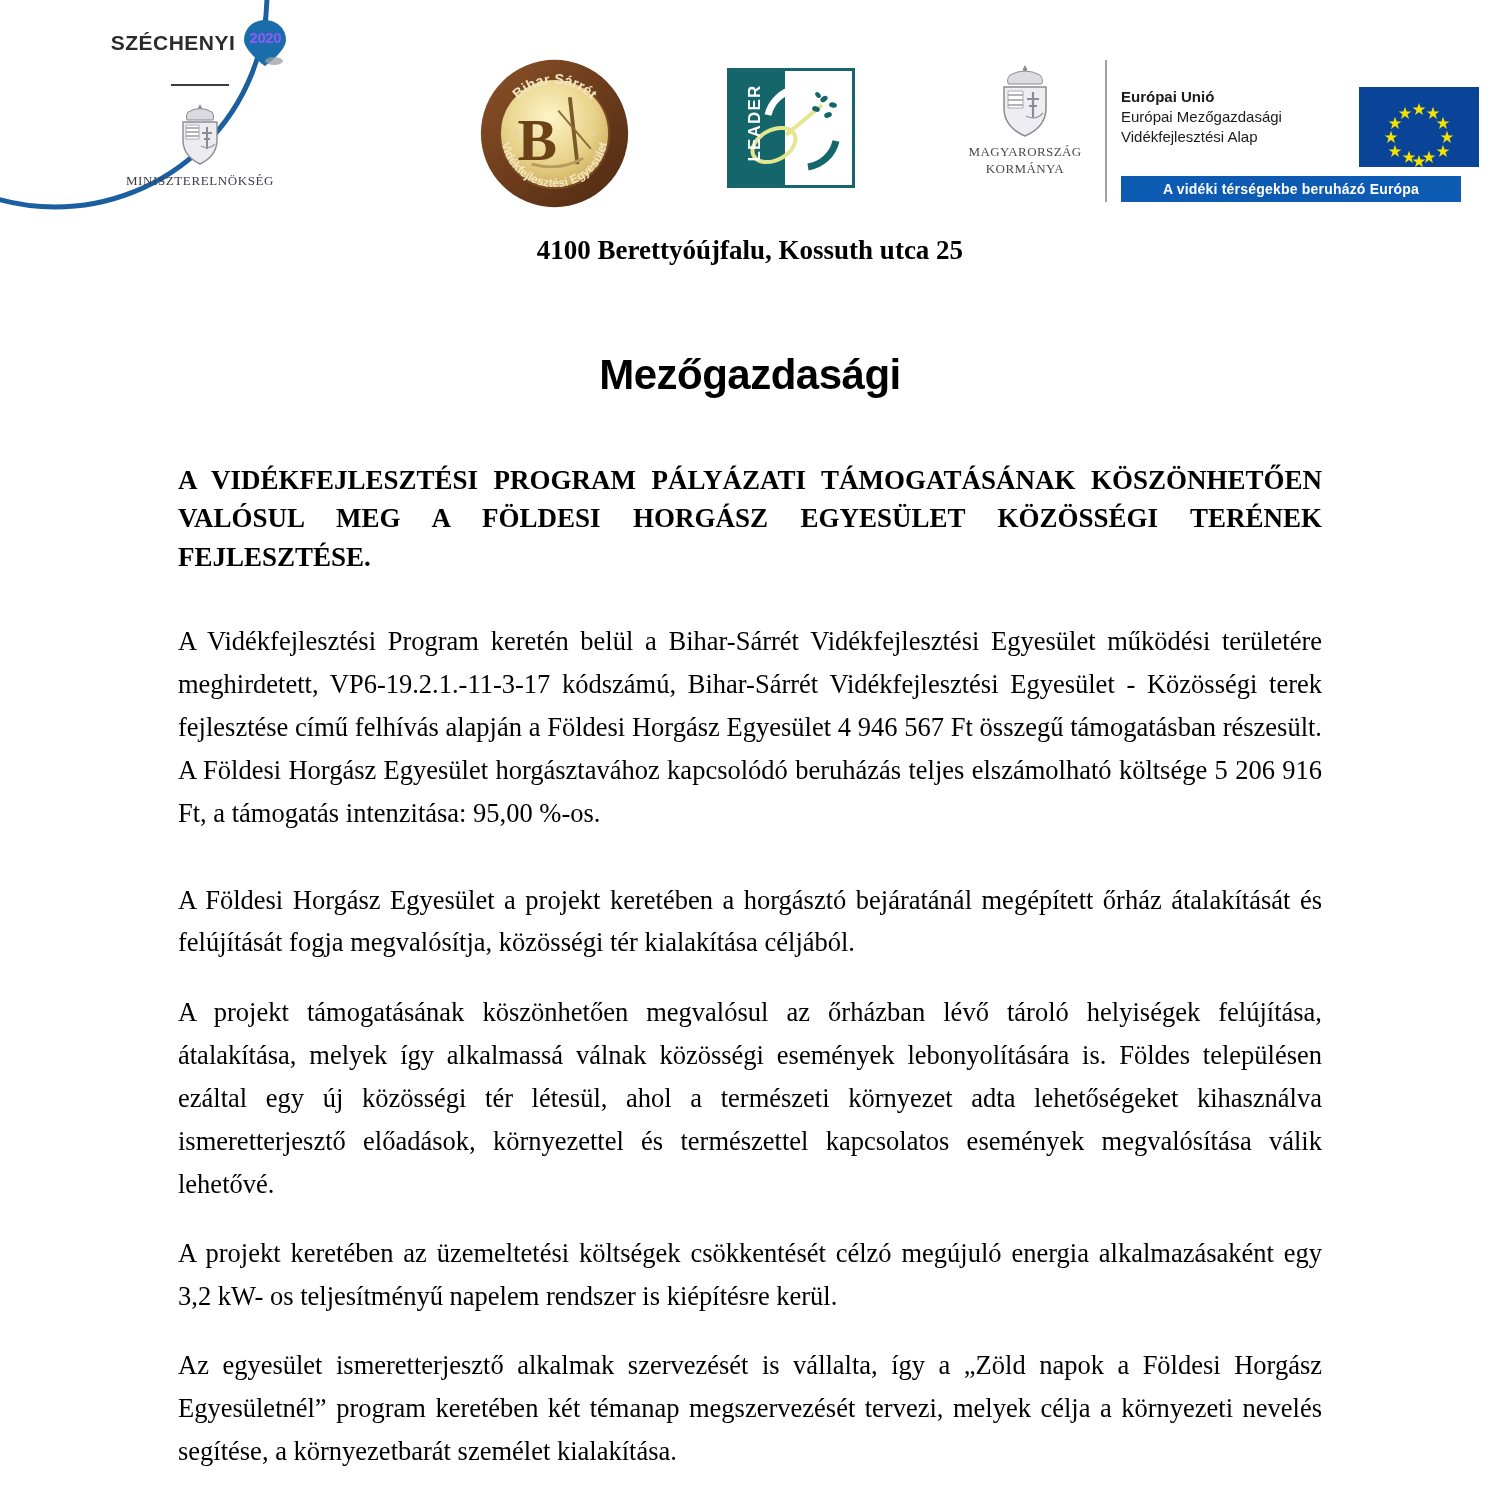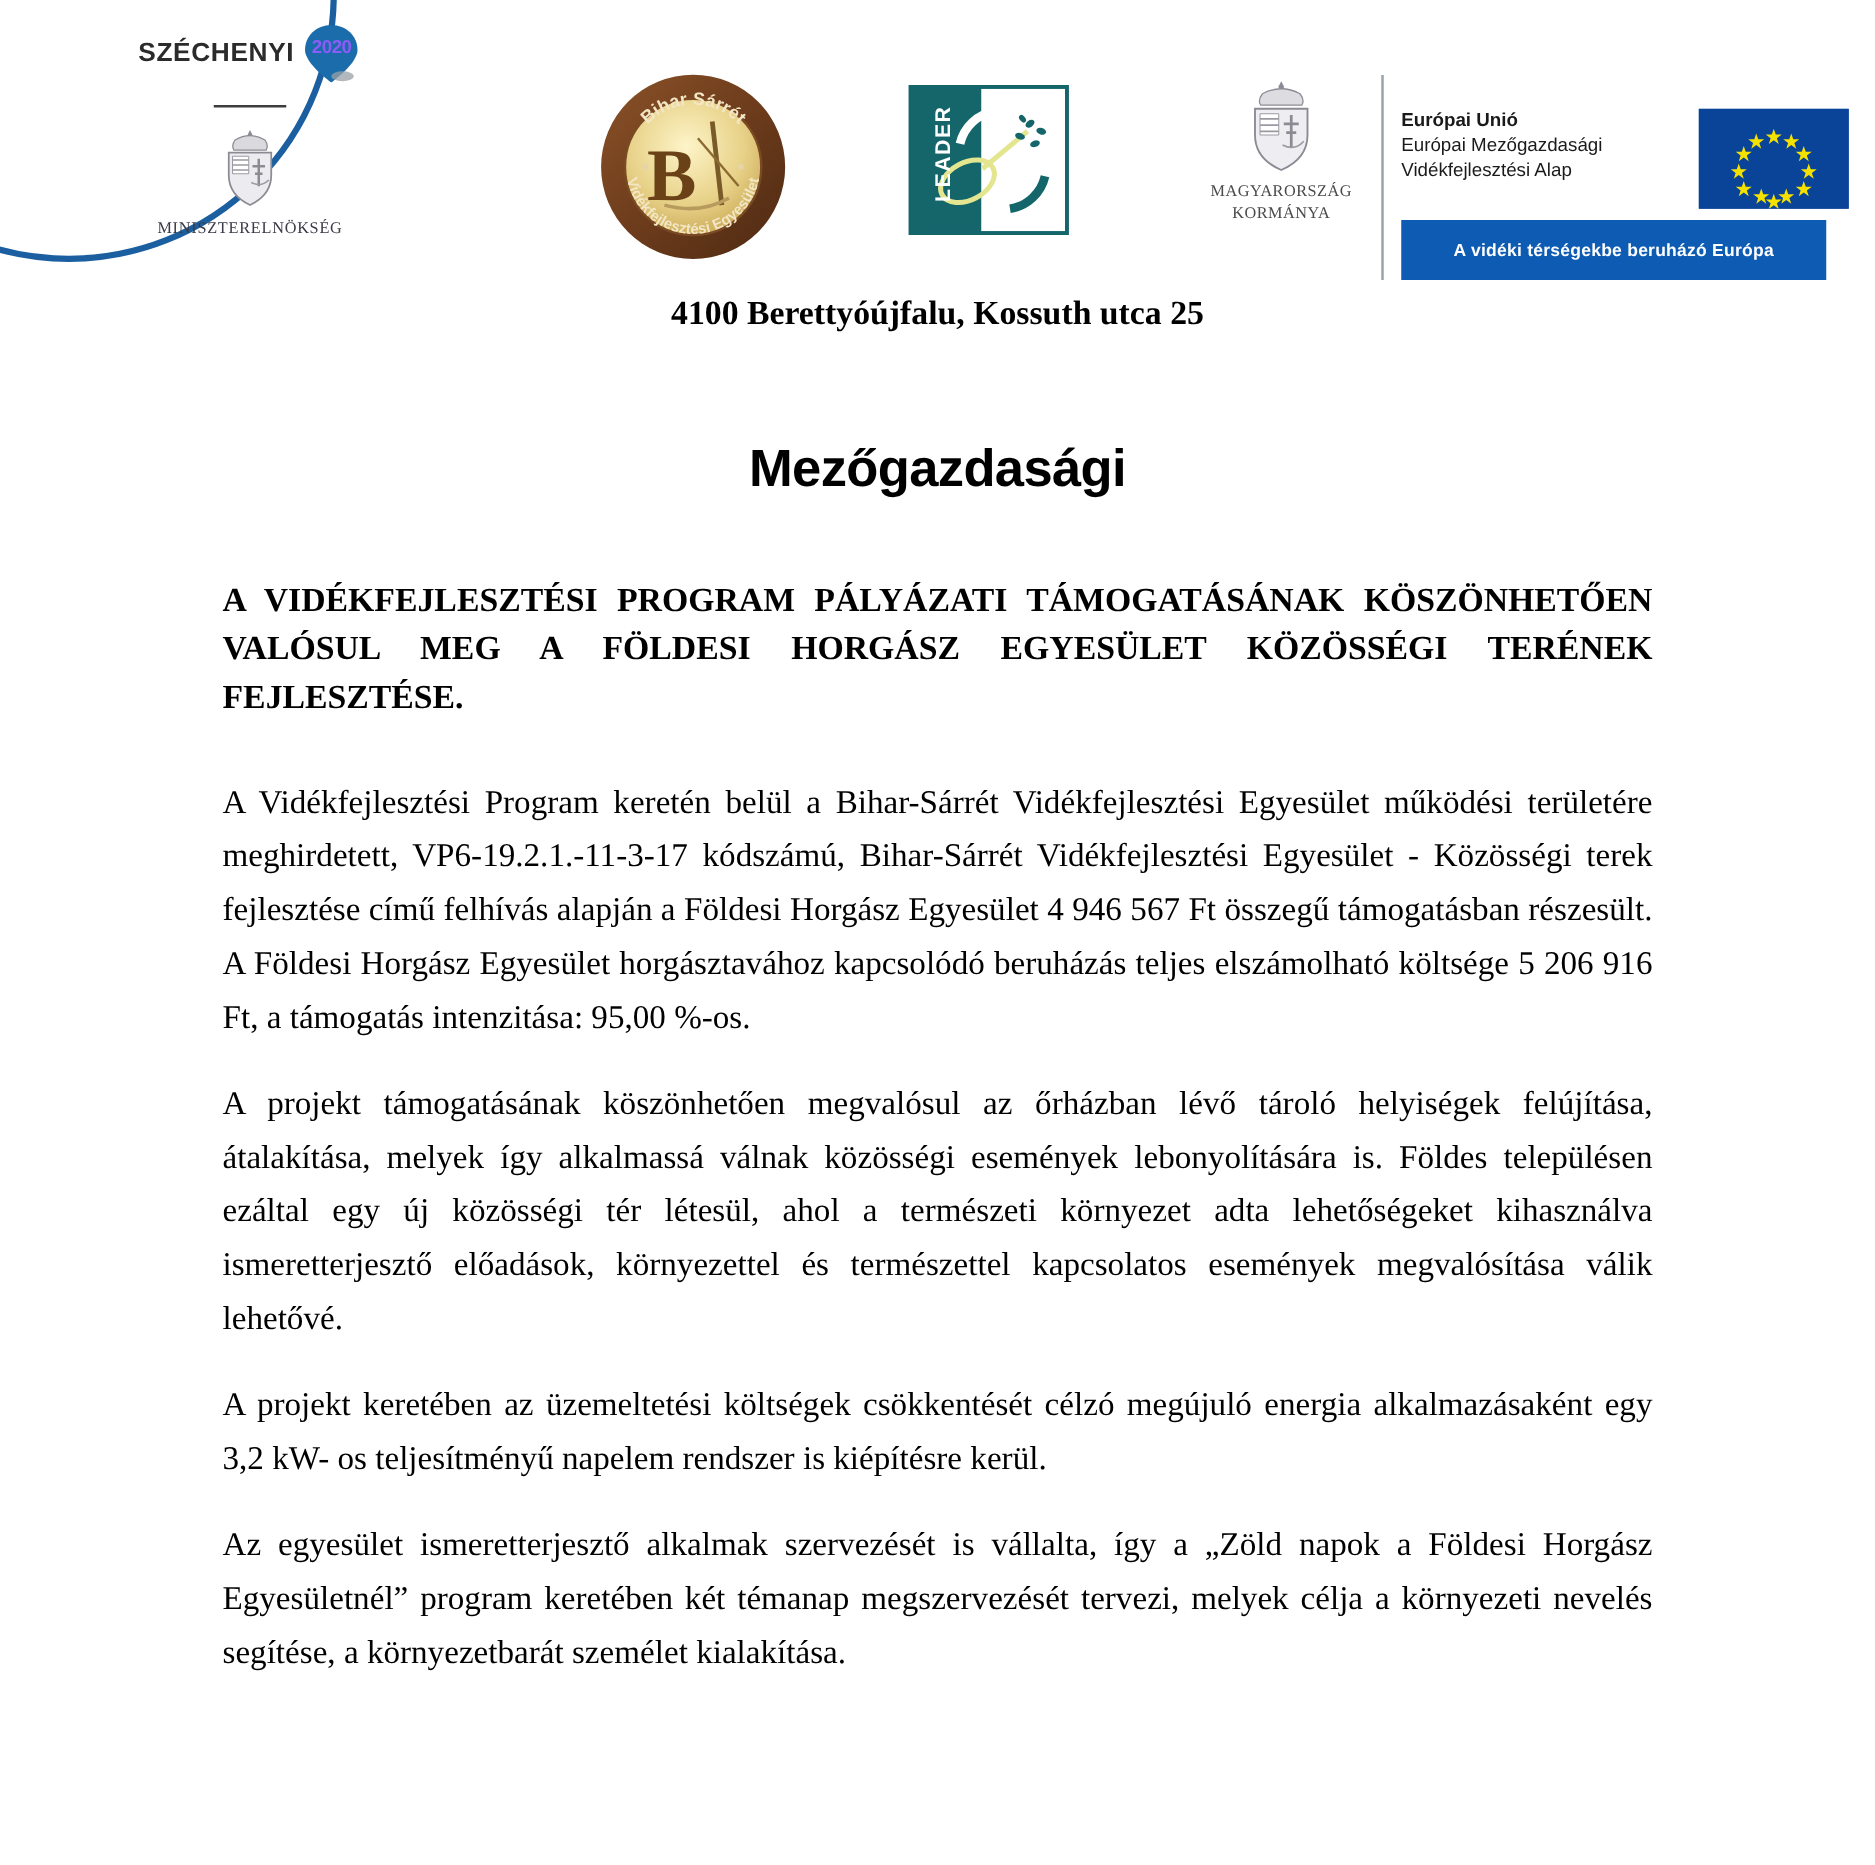--- a/index.html
+++ b/index.html
@@ -174,21 +174,21 @@
     position: relative;
   }
   .eu-banner {
     margin-top: 9px;
     background: #0d5bb2;
     color: #ffffff;
     font-family: "Liberation Sans", "DejaVu Sans", sans-serif;
     font-weight: bold;
     font-size: 14px;
     text-align: center;
-    padding: 16px 10px;
+    padding: 5px 10px;
     width: 340px;
     box-sizing: border-box;
     letter-spacing: 0.2px;
   }
 
   
   .doc {
     padding: 0 178px 0 178px;
   }
   .org-header {
@@ -361,19 +361,20 @@
   <div class="org-header">
     <div>4100 Berettyóújfalu, Kossuth utca 25</div>
   </div>
 
   <h1 class="doc-title">Mezőgazdasági</h1>
 
   <p class="lede">A Vidékfejlesztési Program pályázati támogatásának köszönhetően valósul meg a Földesi Horgász Egyesület közösségi terének fejlesztése.</p>
 
   <p class="para">A Vidékfejlesztési Program keretén belül a Bihar-Sárrét Vidékfejlesztési Egyesület működési területére meghirdetett, VP6-19.2.1.-11-3-17 kódszámú, Bihar-Sárrét Vidékfejlesztési Egyesület - Közösségi terek fejlesztése című felhívás alapján a Földesi Horgász Egyesület 4 946 567 Ft összegű támogatásban részesült. A Földesi Horgász Egyesület horgásztavához kapcsolódó beruházás teljes elszámolható költsége 5 206 916 Ft, a támogatás intenzitása: 95,00 %-os.</p>
 
+  <p class="para">A Földesi Horgász Egyesület a projekt keretében a horgásztó bejáratánál megépített őrház átalakítását és felújítását fogja megvalósítja, közösségi tér kialakítása céljából.</p>
 
   <p class="para tight">A projekt támogatásának köszönhetően megvalósul az őrházban lévő tároló helyiségek felújítása, átalakítása, melyek így alkalmassá válnak közösségi események lebonyolítására is. Földes településen ezáltal egy új közösségi tér létesül, ahol a természeti környezet adta lehetőségeket kihasználva ismeretterjesztő előadások, környezettel és természettel kapcsolatos események megvalósítása válik lehetővé.</p>
 
   <p class="para tight">A projekt keretében az üzemeltetési költségek csökkentését célzó megújuló energia alkalmazásaként egy 3,2 kW- os teljesítményű napelem rendszer is kiépítésre kerül.</p>
 
   <p class="para tight">Az egyesület ismeretterjesztő alkalmak szervezését is vállalta, így a „Zöld napok a Földesi Horgász Egyesületnél” program keretében két témanap megszervezését tervezi, melyek célja a környezeti nevelés segítése, a környezetbarát személet kialakítása.</p>
 </div>
 
 </body></html>

